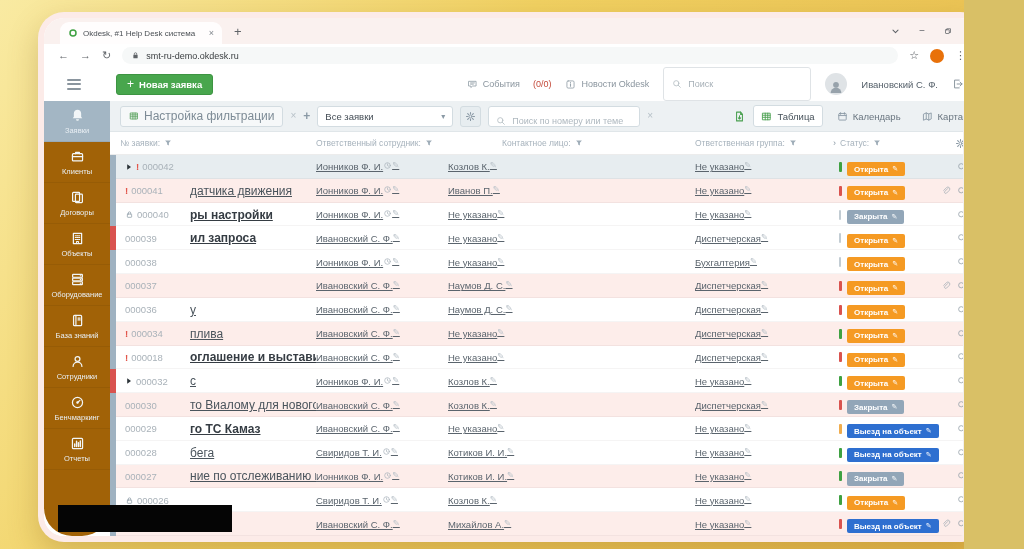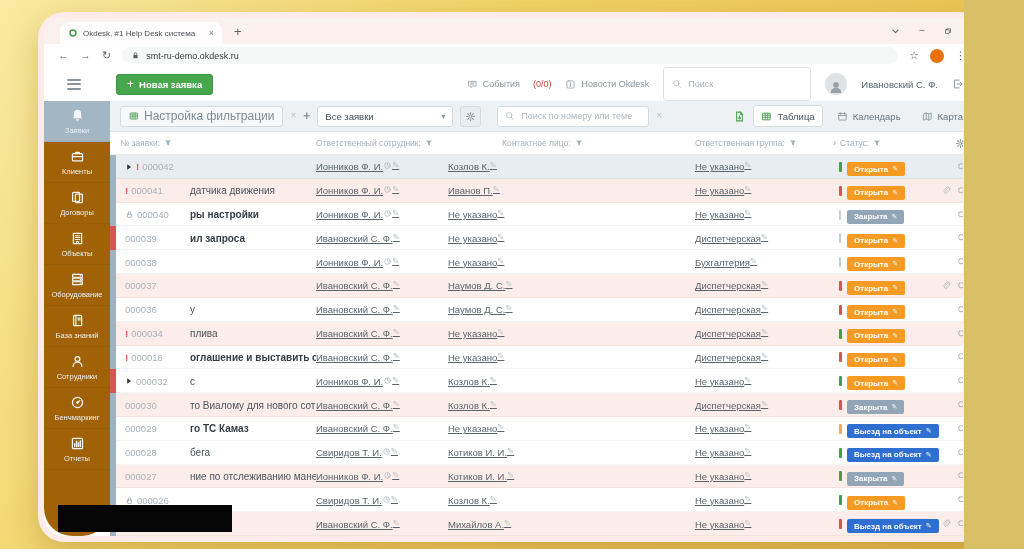--- a/index.html
+++ b/index.html
@@ -70,21 +70,21 @@
   .gicon{width:10px;height:10px;color:#55a05a;flex:0 0 auto;}
   .fx{color:#b7c1c8;font-size:10px;line-height:1;}
   .fplus{color:#8a99a5;font-size:12px;font-weight:700;line-height:1;}
   .fselect{width:136px;height:21px;background:#fff;border:1px solid #d3dce1;border-radius:3px;
     display:flex;align-items:center;padding:0 7px;font-size:9.5px;color:#434c55;}
   .caret{margin-left:auto;color:#8a99a5;font-size:8px;}
   .fgear{width:21px;height:21px;border:1px solid #d3dce1;background:#e7edf0;border-radius:3px;
     display:flex;align-items:center;justify-content:center;color:#8a99a5;}
   .fgear .gi{width:11px;height:11px;}
   .fsearch{width:152px;height:21px;background:#fff;border:1px solid #d3dce1;border-radius:3px;
-    display:flex;align-items:center;gap:6px;padding:0 7px;color:#aeb8bf;font-size:9px;margin-left:9px;}
+    display:flex;align-items:flex-end;gap:6px;padding:0 7px;color:#aeb8bf;font-size:9px;}
   .fexport{width:13px;height:13px;color:#4aa050;}
   .view{display:flex;align-items:center;gap:5px;font-size:9.5px;color:#6a7680;height:22px;padding:0 7px;white-space:nowrap;}
   .view.active{border:1px solid #d3dce1;border-radius:3px;background:#fff;color:#47525b;}
   .vicon{width:11px;height:11px;color:#8a99a5;flex:0 0 auto;}
   .view.active .vicon{color:#4aa050;}
   
   .grid-cols{display:grid;grid-template-columns:6px 74px 126px 132px 244px 141px 14px 92px 1fr;align-items:center;}
   .thead{flex:0 0 23px;background:#fff;border-bottom:1px solid #ececec;font-size:8.5px;color:#a6b2bc;}
   .hcell{display:flex;align-items:center;gap:4px;white-space:nowrap;}
   .funnel{width:8px;height:8px;color:#9fadb8;flex:0 0 auto;}
@@ -95,21 +95,21 @@
   .trow{flex:1 1 0;min-height:0;box-shadow:inset 0 -1px rgba(60,40,30,.05);cursor:pointer;}
   .bg-white{background:#fff;}
   .bg-pink{background:#fdedea;}
   .bg-selected{background:#e7edf0;}
   .marker{width:6px;height:100%;background:#9fb2c1;}
   .marker.m-red{background:#d9534f;}
   .numc{display:flex;align-items:center;gap:3px;padding-left:9px;font-size:9.5px;color:#a9b2b9;overflow:hidden;}
   .expand{width:8px;height:8px;color:#2b3338;flex:0 0 auto;}
   .imp{color:#e2574c;font-weight:700;font-size:9.5px;}
   .rlock{width:9px;height:9px;color:#8a99a5;flex:0 0 auto;}
-  .subj{font-size:10px;color:#4a545c;white-space:nowrap;overflow:hidden;}
+  .subj{font-size:12px;color:#4a545c;white-space:nowrap;overflow:hidden;text-decoration:underline;}
   .subj.b{font-weight:700;color:#353c43;}
   .cell{display:flex;align-items:flex-start;font-size:9.5px;color:#5a646d;white-space:nowrap;overflow:hidden;text-decoration:underline;}
   .mini{width:9px;height:9px;color:#aab4bc;flex:0 0 auto;}
   .pencil{font-size:8.5px;color:#b9c2c9;line-height:1;}
   .pri{display:flex;justify-content:center;}
   .pbar{width:3px;height:10px;border-radius:1px;display:inline-block;}
   .p-green{background:#3fa142;}.p-red{background:#d9534f;}.p-orange{background:#f0ad4e;}
   .p-gray{background:#c2ccd3;width:2px;}
   .badge{height:14px;display:inline-flex;align-items:center;gap:4px;padding:0 7px;border-radius:2px;
     color:#fff;font-size:8px;font-weight:700;white-space:nowrap;}

